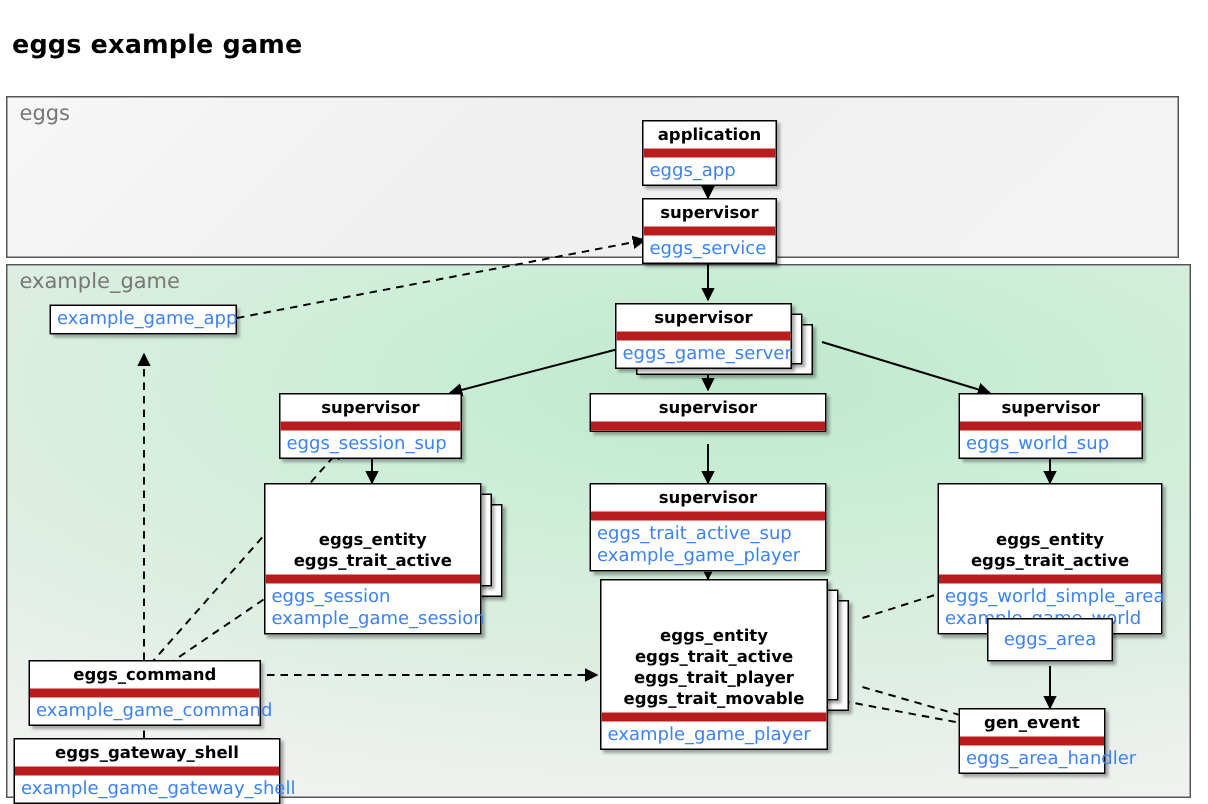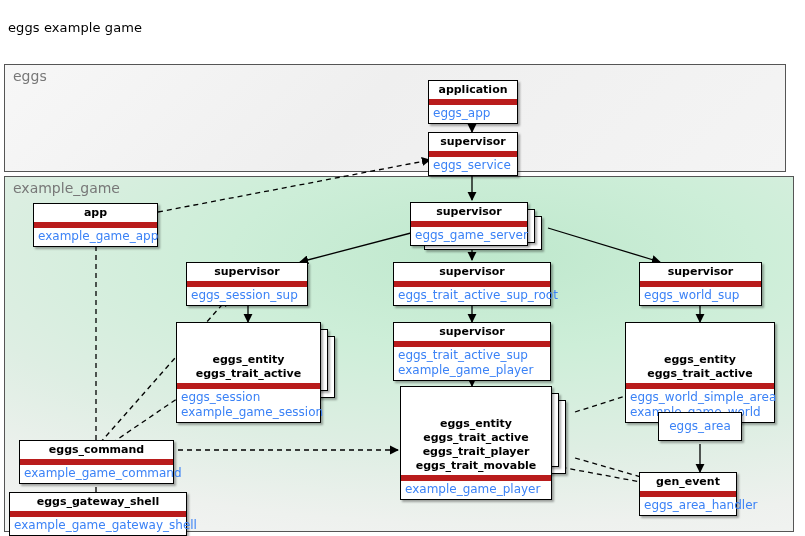--- a/index.html
+++ b/index.html
@@ -12,22 +12,22 @@
     height: 536px;
     font-family: "DejaVu Sans", sans-serif;
     position: relative;
     overflow: hidden;
   }
 
   #diagram-title {
     position: absolute;
     left: 8px;
     top: 20px;
-    font-size: 13px;
-    font-weight: normal;
+    font-size: 17px;
+    font-weight: bold;
     color: #000;
     letter-spacing: 0.1px;
   }
 
   
   .package {
     position: absolute;
     border: 1px solid #555;
     box-sizing: border-box;
   }
@@ -184,21 +184,20 @@
   <div class="box">
     <div class="head">supervisor</div>
     <div class="body">
         <div>eggs_service</div>
       </div>
   </div>
 </div>
 
 <div class="node" style="left:33px; top:203px; width:125px;">
   <div class="box">
-    <div class="head">app</div>
     <div class="body">
         <div>example_game_app</div>
       </div>
   </div>
 </div>
 
 <div class="node" style="left:410px; top:202px; width:118px;">
   <div class="stack-shadow" style="left:14px; top:14px; width:118px; height:34px;"></div>
   <div class="stack-shadow" style="left:7px; top:7px; width:118px; height:34px;"></div>
   <div class="box" style="width:118px;">
@@ -214,23 +213,20 @@
     <div class="head">supervisor</div>
     <div class="body">
         <div>eggs_session_sup</div>
       </div>
   </div>
 </div>
 
 <div class="node" style="left:393px; top:262px; width:158px;">
   <div class="box">
     <div class="head">supervisor</div>
-    <div class="body">
-        <div>eggs_trait_active_sup_root</div>
-      </div>
   </div>
 </div>
 
 <div class="node" style="left:639px; top:262px; width:123px;">
   <div class="box">
     <div class="head">supervisor</div>
     <div class="body">
         <div>eggs_world_sup</div>
       </div>
   </div>

